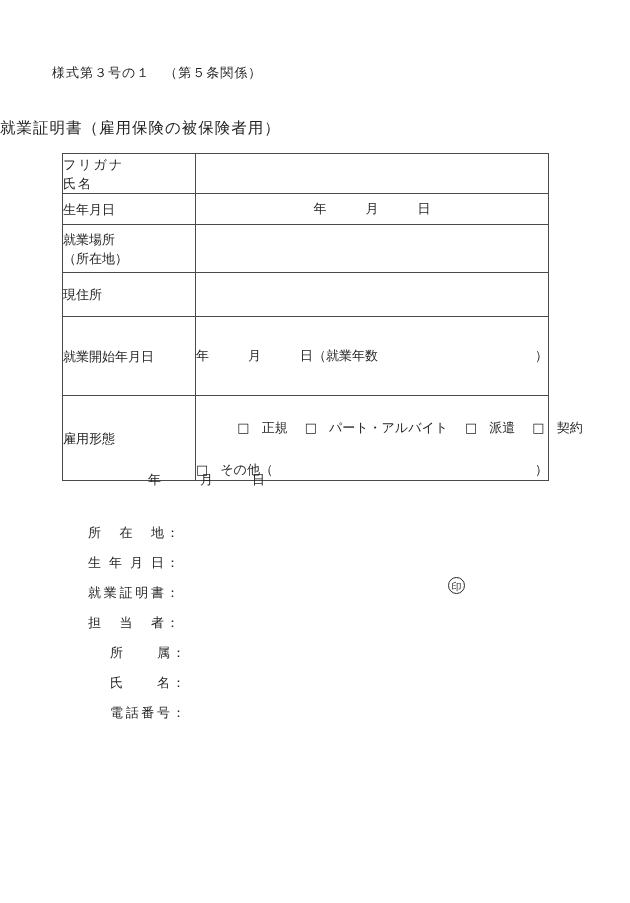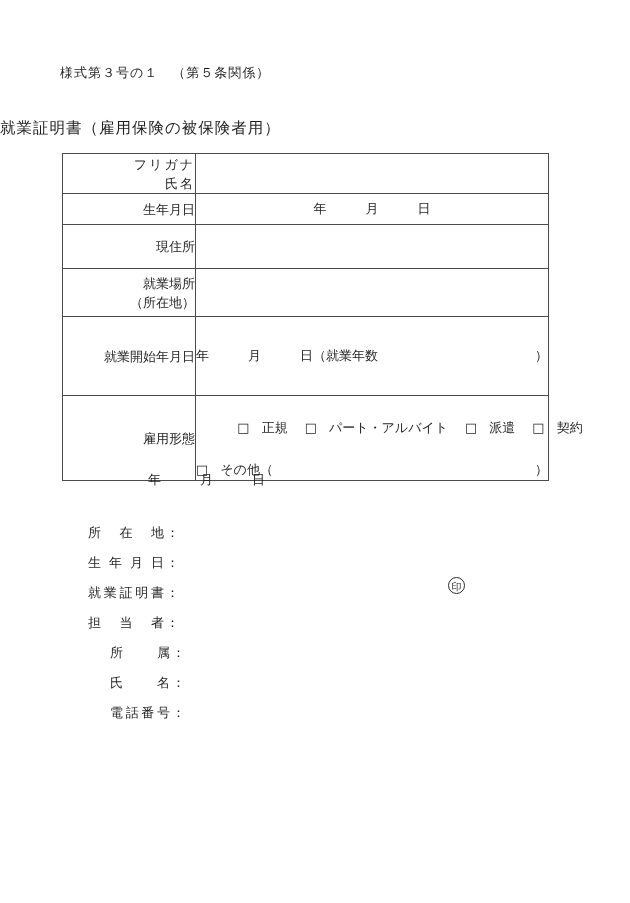--- a/index.html
+++ b/index.html
@@ -16,21 +16,21 @@
   }
   .page {
     position: relative;
     width: 630px;
     height: 903px;
     background: #ffffff;
     overflow: hidden;
   }
   .form-number {
     position: absolute;
-    left: 60px;
+    left: 52px;
     top: 64px;
     font-size: 13px;
     letter-spacing: 1px;
     white-space: pre;
   }
   .doc-title {
     position: absolute;
     left: 0;
     top: 118px;
     width: 100%;
@@ -46,21 +46,21 @@
     table-layout: fixed;
   }
   table.cert-table td {
     border: 1px solid #4a4a4a;
     font-size: 13px;
     padding: 0;
     vertical-align: middle;
   }
   td.lbl {
     width: 132px;
-    text-align: right;
+    text-align: left;
     line-height: 19px;
     margin-top: 6px;
   }
   .lbl .stack1 { display: block; letter-spacing: 2px; }
   .lbl .stack2 { display: block; letter-spacing: 2px; }
   td.val { padding-left: 12px; }
   td.val-center { text-align: center; padding: 0; white-space: pre; }
   td.val-start {
     padding: 0 10px 0 104px;
     white-space: pre;
@@ -143,29 +143,29 @@
       <td class="lbl">
         <span class="stack1">フリガナ</span>
         <span class="stack2">氏名</span>
       </td>
       <td class="val"></td>
     </tr>
     <tr style="height:31px;font-family:Liberation Serif, serif;">
       <td class="lbl">生年月日</td>
       <td class="val-center">年　　　月　　　日</td>
     </tr>
-    <tr style="height:44px;">
-      <td class="lbl">現住所</td>
-      <td class="val"></td>
-    </tr>
     <tr style="height:48px;">
       <td class="lbl">
         <span class="stack1" style="letter-spacing:0;">就業場所</span>
         <span class="stack2" style="letter-spacing:0;">（所在地）</span>
       </td>
+      <td class="val"></td>
+    </tr>
+    <tr style="height:44px;">
+      <td class="lbl">現住所</td>
       <td class="val"></td>
     </tr>
     <tr style="height:30px;">
       <td class="lbl">就業開始年月日</td>
       <td class="val-start">
         <span class="start-flex">
           <span>年　　　月　　　日（就業年数</span>
           <span class="spacer"></span>
           <span>）</span>
         </span>

